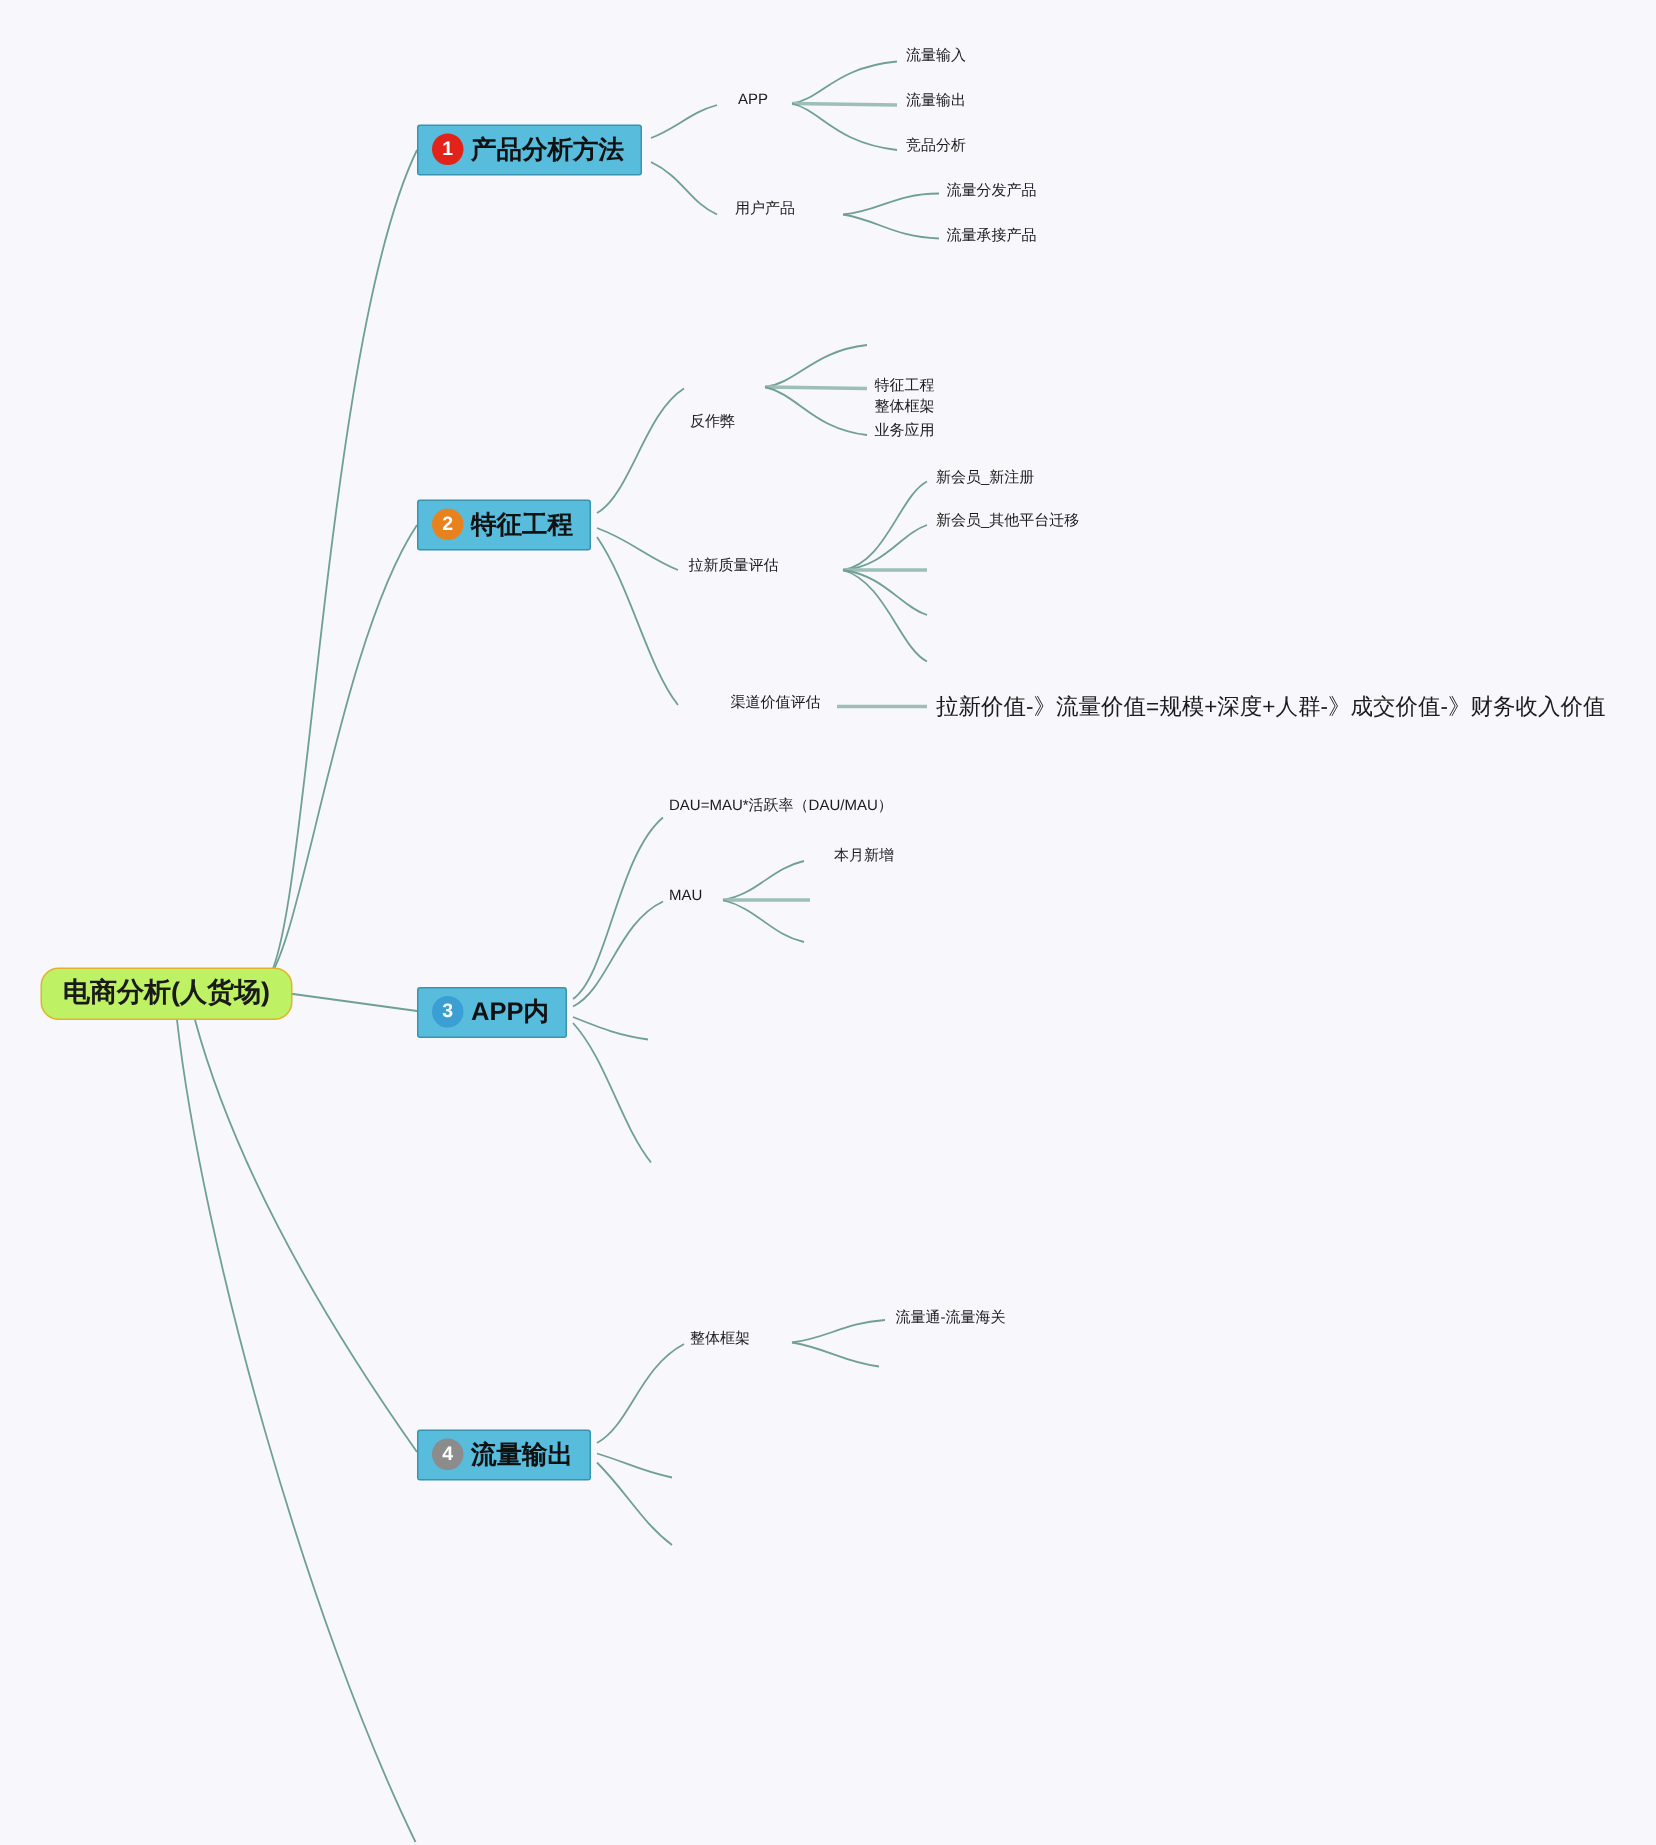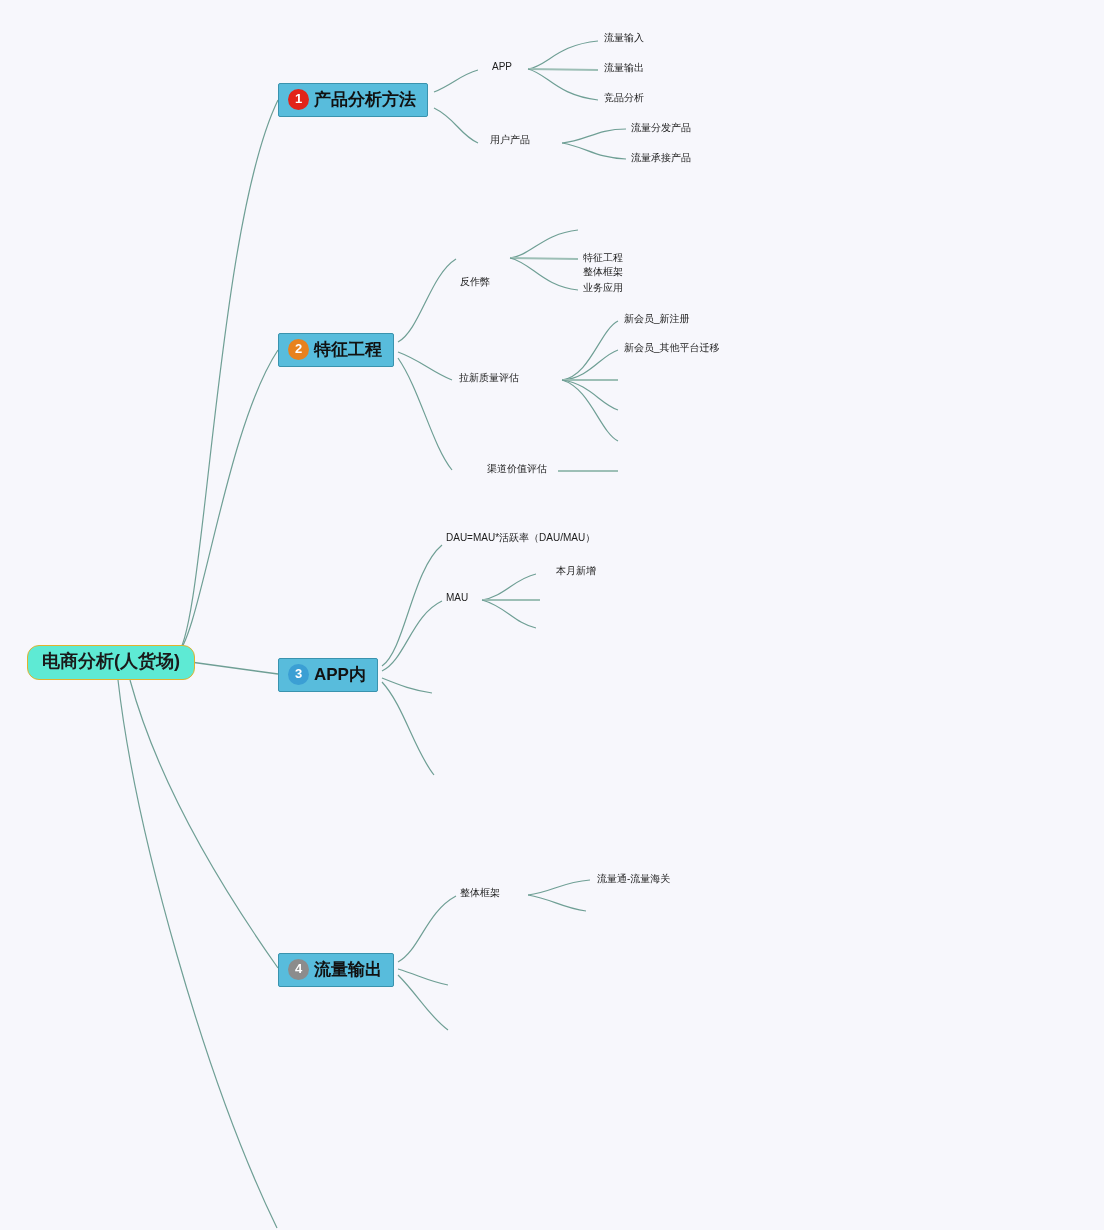--- a/index.html
+++ b/index.html
@@ -28,21 +28,21 @@
     height: 1230px;
     pointer-events: none;
   }
   .node {
     position: absolute;
     white-space: nowrap;
     box-sizing: border-box;
   }
   
   .root-node {
-    background: #5eead4;
+    background: #bef264;
     border: 1px solid #e0b32e;
     border-radius: 12px;
     padding: 6px 14px 7px 14px;
     font-size: 18px;
     font-weight: bold;
     color: #1a1a1a;
     letter-spacing: 0px;
     line-height: 1.1;
   }
   
@@ -214,20 +214,23 @@
     <span>业务应用</span>
   </div>
 
   <div class="node leaf-node" style="left:624px; top:313px;">
     <span>新会员_新注册</span>
   </div>
   <div class="node leaf-node" style="left:624px; top:342px;text-align:center;">
     <span>新会员_其他平台迁移</span>
   </div>
 
+  <div class="node leaf-node wide" style="left:624px; top:463px;">
+    <span>拉新价值-》流量价值=规模+深度+人群-》成交价值-》财务收入价值</span>
+  </div>
 
   <div class="node branch-node" style="left:278px; top:658px;">
     <span class="badge" style="background:#3b9fd4;">3</span>
     <span>APP内</span>
   </div>
 
   <div class="node leaf-node" style="left:446px; top:532px;">
     <span>DAU=MAU*活跃率（DAU/MAU）</span>
   </div>
   <div class="node leaf-node" style="left:446px; top:592px;">

